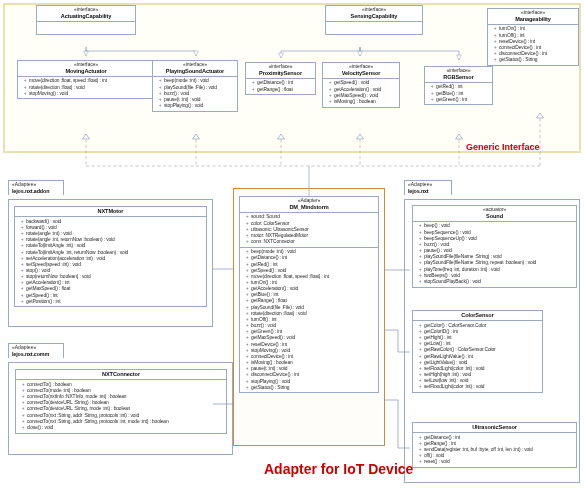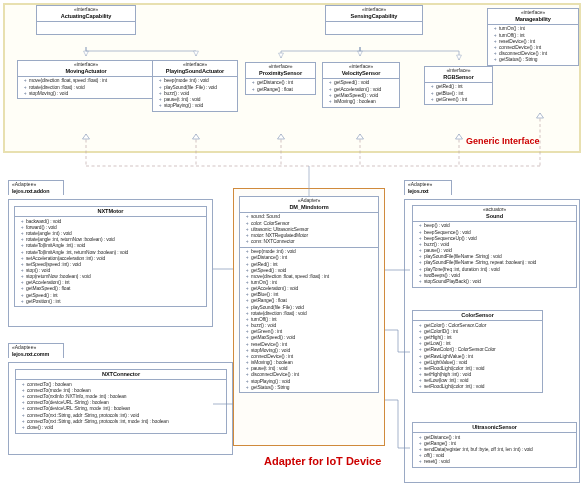--- a/index.html
+++ b/index.html
@@ -119,30 +119,31 @@
     background: #fffdf9;
     box-sizing: border-box;
     z-index: 2;
   }
   
   .region-label {
     position: absolute;
     color: #cc0000;
     font-weight: bold;
     z-index: 20;
+    margin-top: 6px;
   }
   #label-generic {
     left: 466px;
     top: 136px;
     font-size: 9px;
   }
   #label-adapter {
     left: 264px;
     top: 455px;
-    font-size: 11px;
+    font-size: 14px;
   }
   
   #links {
     position: absolute;
     left: 0;
     top: 0;
     width: 584px;
     height: 488px;
     z-index: 6;
     pointer-events: none;

